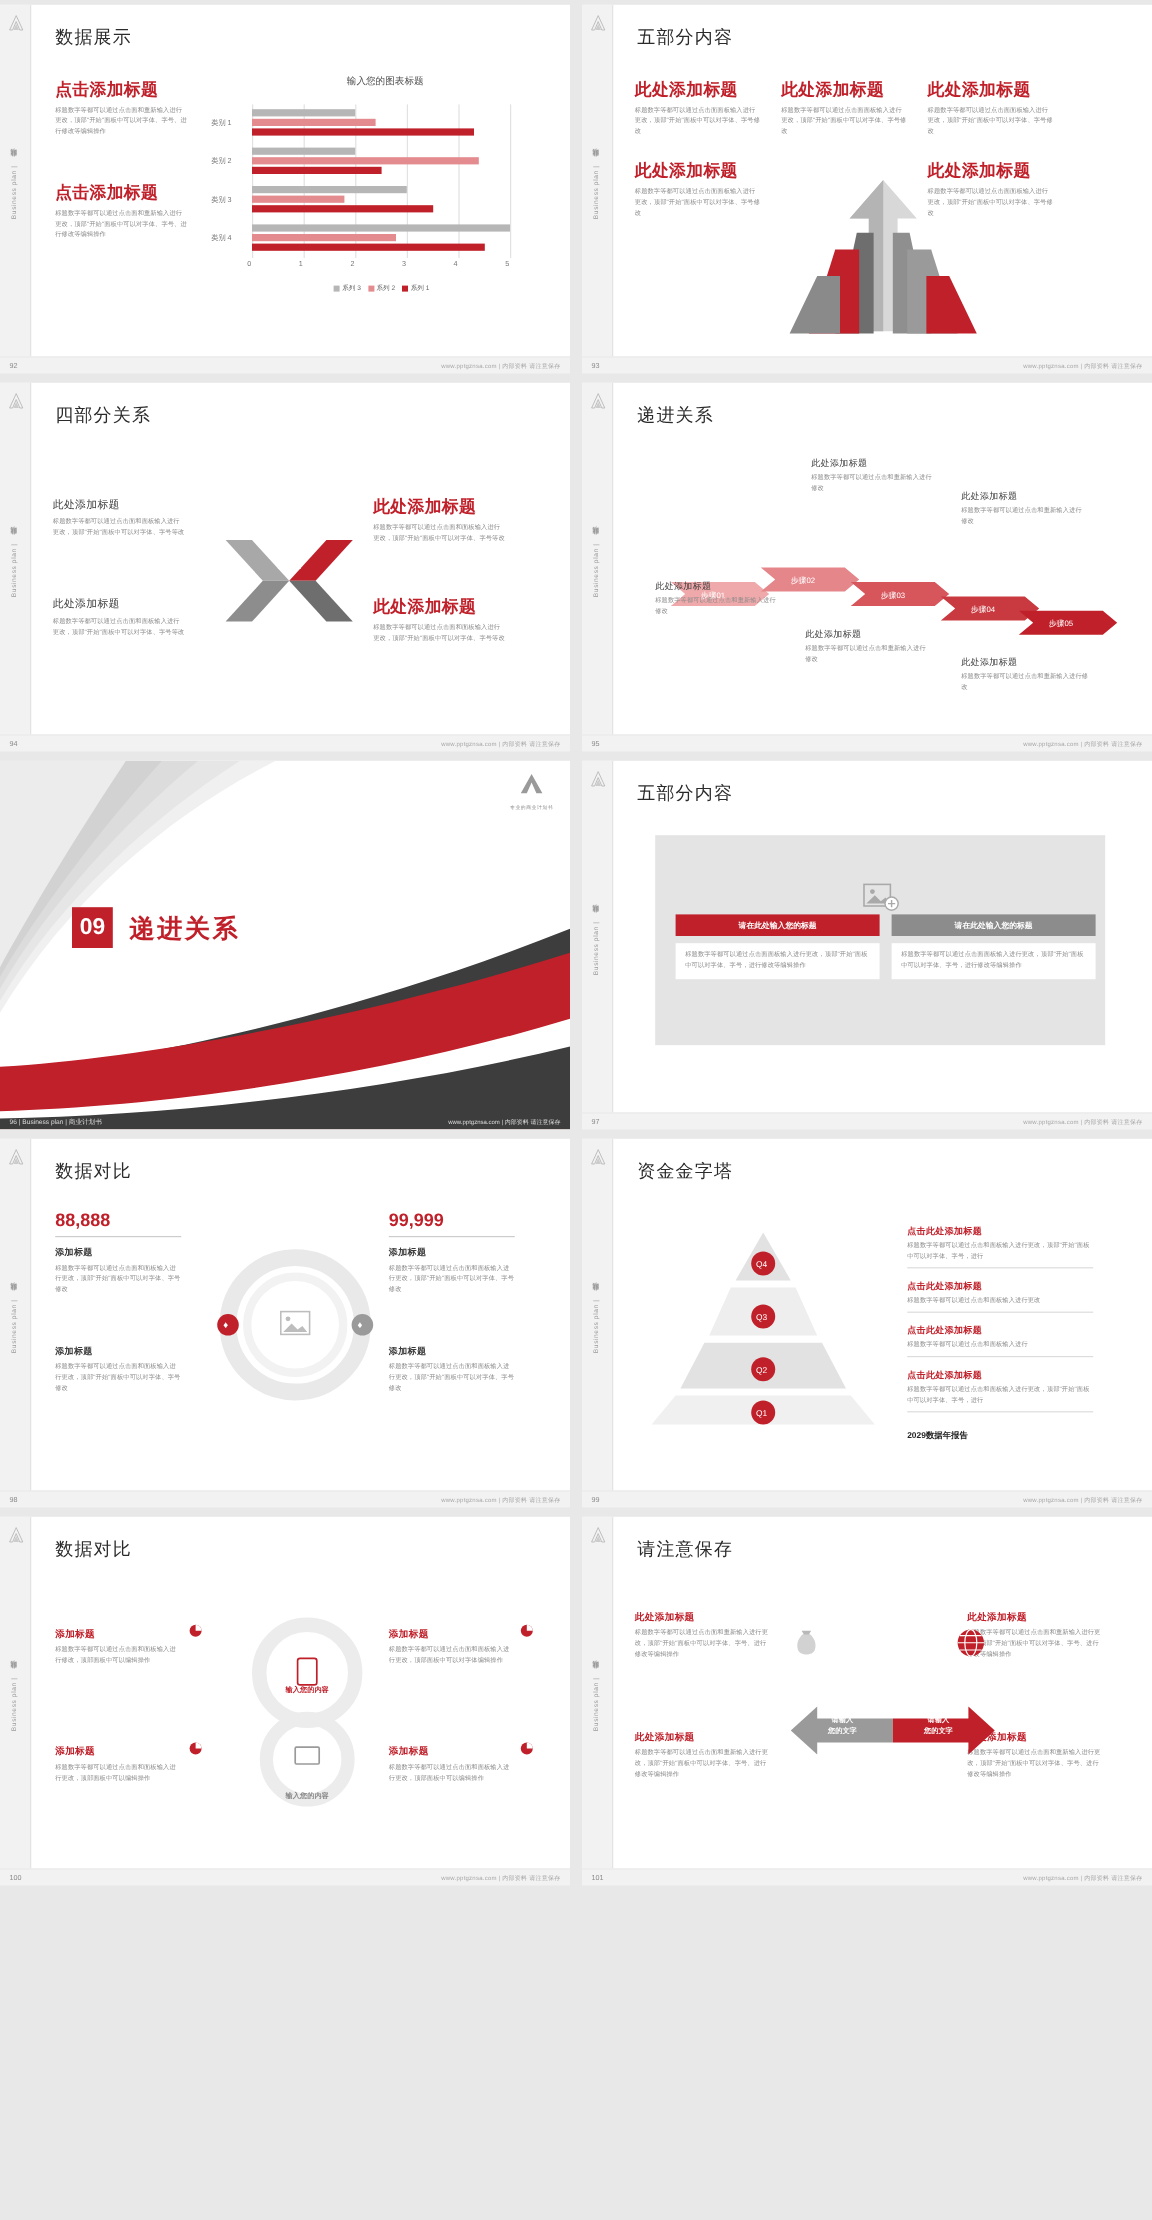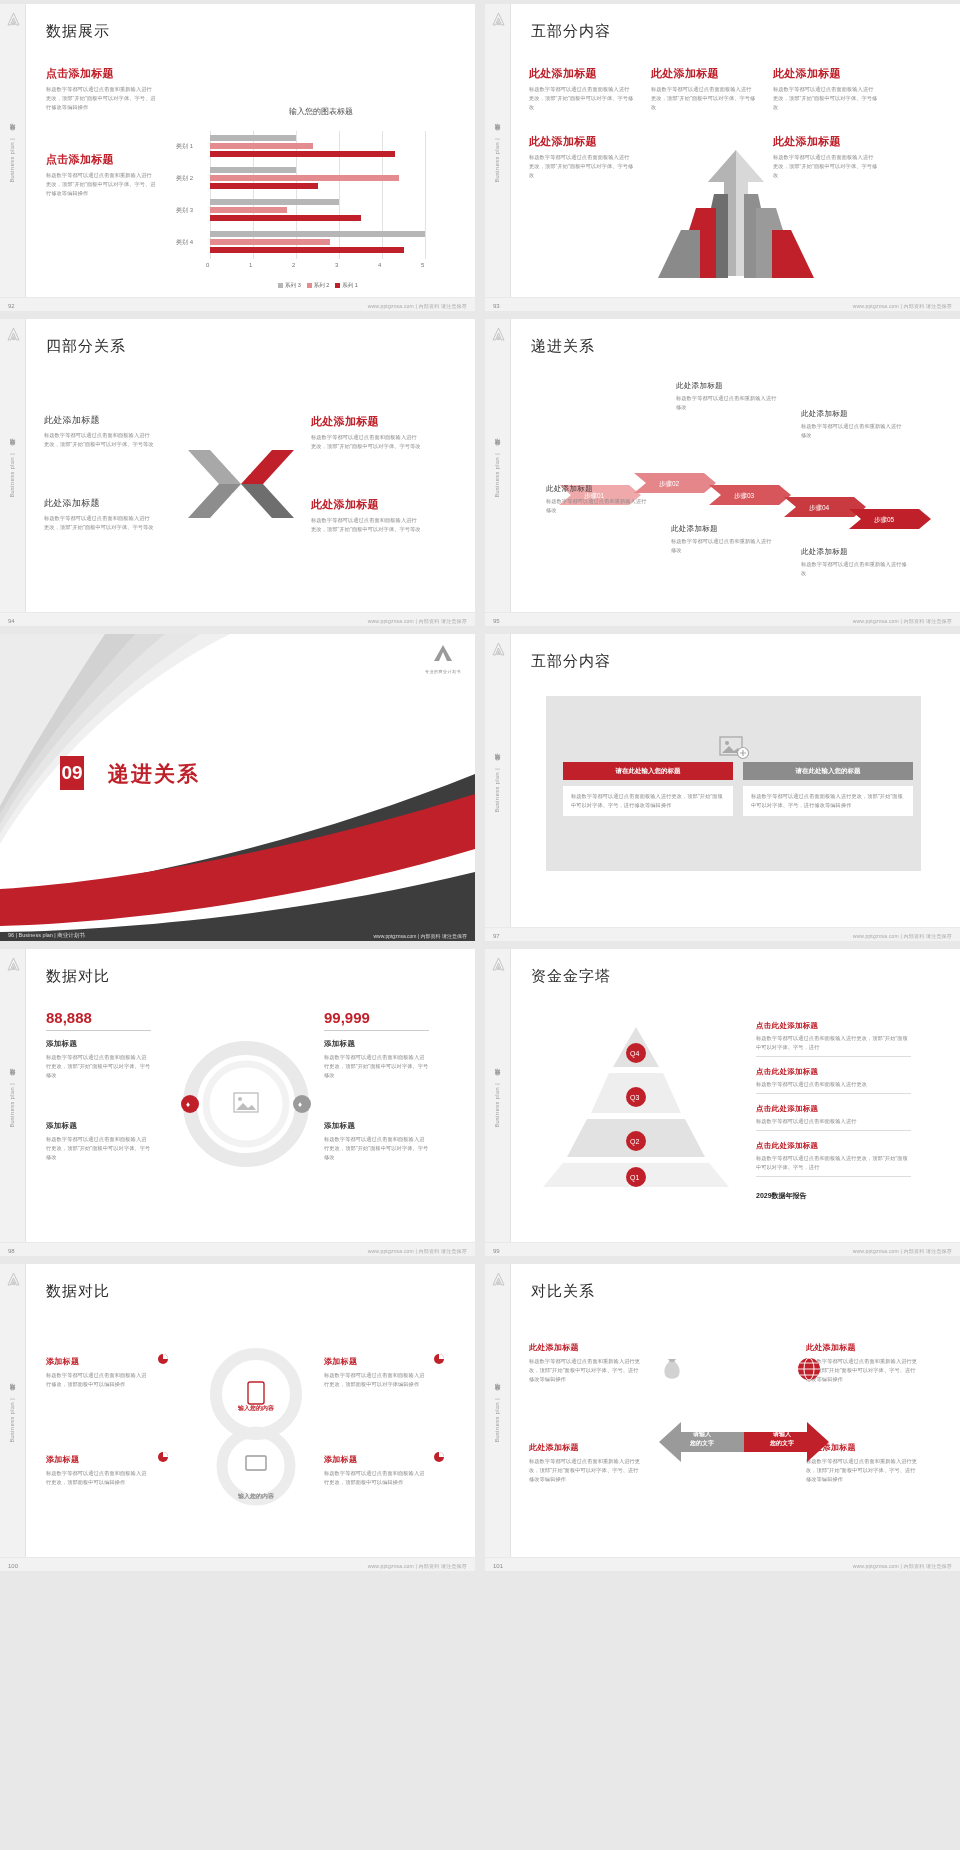--- a/index.html
+++ b/index.html
@@ -70,21 +70,21 @@
   }
   .foot-right {
     position: absolute;
     right: 8px; bottom: 2.5px;
     font-size: 5px;
     color: #a8a8a8;
     letter-spacing: 0.2px;
   }
   .hd-red {
     color: #c0202a;
-    font-size: 11px;
+    font-size: 14px;
     font-weight: bold;
     letter-spacing: 0.3px;
   }
   .hd-dark {
     color: #3a3a3a;
     font-size: 9px;
     letter-spacing: 0.3px;
   }
   .body-txt {
     font-size: 5.2px;
@@ -100,21 +100,21 @@
   .bar { height: 6px; }
   .axis-lbl { font-size: 6px; color: #777; }
   .legend-item { display: inline-flex; align-items: center; font-size: 5.5px; color: #666; margin-right: 6px; }
   .legend-sq { width: 5px; height: 5px; margin-right: 2px; display: inline-block; }
 
   
   .cover { background: #fff; }
   .cover-swoosh { position: absolute; inset: 0; }
   .num-badge {
     position: absolute;
-    width: 24px; height: 34px;
+    width: 34px; height: 34px;
     background: #c0202a;
     color: #fff;
     font-size: 19px;
     font-weight: bold;
     display: flex; align-items: center; justify-content: center;
   }
   .cover-title { position: absolute; font-size: 21px; color: #c0202a; font-weight: bold; letter-spacing: 2px; }
   .cover-sub { position: absolute; font-size: 8.5px; color: #444; line-height: 1.85; }
   svg { overflow: visible; }
 </style>
@@ -138,21 +138,21 @@
 
       <div class="tbox" style="left:20px;top:62px;width:110px;">
         <div class="hd-red">点击添加标题</div>
         <div class="body-txt" style="margin-top:4px;">标题数字等都可以通过点击面和重新输入进行更改，顶部"开始"面板中可以对字体、字号、进行修改等编辑操作</div>
       </div>
       <div class="tbox" style="left:20px;top:148px;width:110px;">
         <div class="hd-red">点击添加标题</div>
         <div class="body-txt" style="margin-top:4px;">标题数字等都可以通过点击面和重新输入进行更改，顶部"开始"面板中可以对字体、字号、进行修改等编辑操作</div>
       </div>
 
-      <div class="chart-wrap" style="left:150px;top:58px;width:290px;margin-top:44px;">
+      <div class="chart-wrap" style="left:150px;top:58px;width:290px;">
         <div class="chart-title">输入您的图表标题</div>
         <div id="chart92" style="position:relative;margin-top:10px;height:145px;">
             <div style="position: absolute; left: 34px; top: 4px; width: 1px; height: 128px; background: rgb(226, 226, 226);"></div>
             <div class="axis-lbl" style="position: absolute; left: 30px; top: 135px;">0</div>
             <div style="position: absolute; left: 77px; top: 4px; width: 1px; height: 128px; background: rgb(226, 226, 226);"></div>
             <div class="axis-lbl" style="position: absolute; left: 73px; top: 135px;">1</div>
             <div style="position: absolute; left: 120px; top: 4px; width: 1px; height: 128px; background: rgb(226, 226, 226);"></div>
             <div class="axis-lbl" style="position: absolute; left: 116px; top: 135px;">2</div>
             <div style="position: absolute; left: 163px; top: 4px; width: 1px; height: 128px; background: rgb(226, 226, 226);"></div>
             <div class="axis-lbl" style="position: absolute; left: 159px; top: 135px;">3</div>
@@ -595,21 +595,21 @@
     <div class="vbar">
       <div class="logo">
         <svg width="15" height="16" viewBox="0 0 15 16">
             <path d="M7.5 1 L13 13 L10.5 13 L7.5 6 L4.5 13 L2 13 Z" fill="none" stroke="#bbb" stroke-width="0.8"></path>
             <path d="M7.5 8 L9.8 13 L5.2 13 Z" fill="#ccc"></path>
           </svg>
       </div>
       <div class="vbar-text">Business plan | 商业计划书</div>
     </div>
     <div class="slide-body">
-      <div class="title">对比关系</div>
+      <div class="title">请注意保存</div>
 
       <div class="tbox" style="left:18px;top:78px;width:112px;">
         <div class="hd-red" style="font-size:8px;">此处添加标题</div>
         <div class="body-txt" style="margin-top:4px;">标题数字等都可以通过点击面和重新输入进行更改，顶部"开始"面板中可以对字体、字号、进行修改等编辑操作</div>
       </div>
       <div class="tbox" style="left:18px;top:178px;width:112px;">
         <div class="hd-red" style="font-size:8px;">此处添加标题</div>
         <div class="body-txt" style="margin-top:4px;">标题数字等都可以通过点击面和重新输入进行更改，顶部"开始"面板中可以对字体、字号、进行修改等编辑操作</div>
       </div>
       <div class="tbox" style="left:295px;top:78px;width:112px;">

